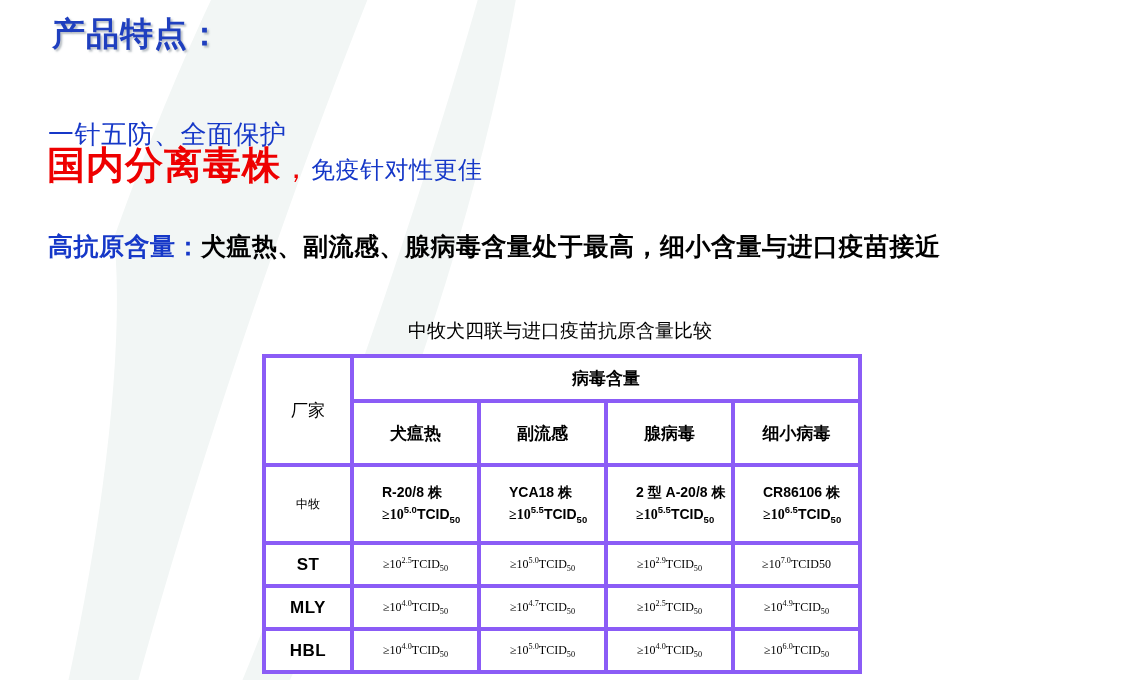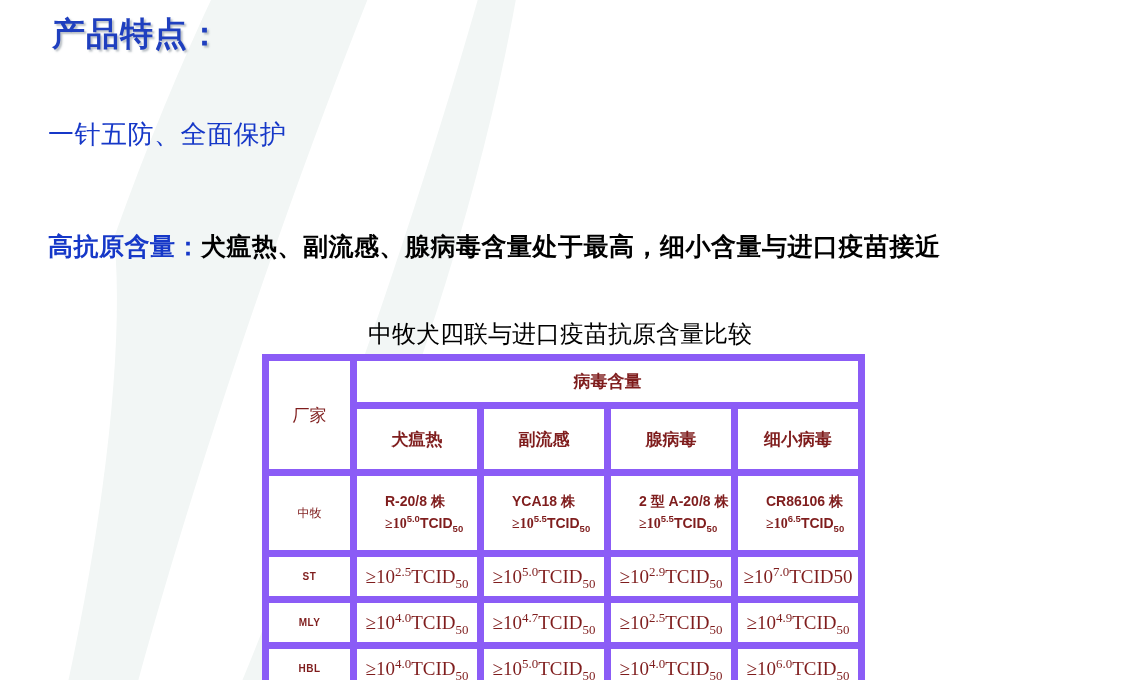--- a/index.html
+++ b/index.html
@@ -130,42 +130,42 @@
     margin-top: 21px;
   }
 
   
   .table-title {
     position: absolute;
     left: 262px;
     top: 318px;
     width: 596px;
     text-align: center;
-    font-size: 24px;
+    font-size: 19px;
     color: #000000;
     font-family: "Liberation Serif", "DejaVu Serif", serif;
     white-space: nowrap;
   }
 
   table.antigen {
     position: absolute;
     left: 262px;
     top: 354px;
     width: 596px;
     border-collapse: collapse;
     table-layout: fixed;
     background: #ffffff;
   }
   table.antigen th,
   table.antigen td {
-    border: 7px solid #8b5cf6;
+    border: 4px solid #8b5cf6;
     text-align: center;
     vertical-align: middle;
     padding: 0;
-    color: #7f1d1d;
+    color: #000000;
   }
   col.c-maker { width: 88px; }
   col.c-virus { width: 127px; }
 
   .th-maker {
     font-size: 17px;
     font-weight: normal;
     font-family: "Liberation Serif", "DejaVu Serif", serif;
   }
   .th-group {
@@ -197,26 +197,26 @@
     font-weight: bold;
     font-size: 14px;
     line-height: 1.55;
     margin-left: 20px;
   }
 
   .row-plain td { height: 39px; }
   .row-plain .maker-cell {
     font-family: "Liberation Sans", "DejaVu Sans", sans-serif;
     font-weight: bold;
-    font-size: 10px;
+    font-size: 17px;
     letter-spacing: 0.5px;
   }
   .row-plain .val-cell {
     font-family: "Liberation Serif", "DejaVu Serif", serif;
-    font-size: 19px;
+    font-size: 12px;
   }
 
   .strain-line { display: block; white-space: nowrap; }
   .titer-line  { display: block; white-space: nowrap; }
 
   sup { font-size: 0.68em; vertical-align: super; line-height: 0; }
   sub { font-size: 0.68em; vertical-align: sub; line-height: 0; }
   .ge { font-family: "Liberation Serif", "DejaVu Serif", serif; }
 </style>
 </head>
@@ -229,20 +229,23 @@
   <div class="swoosh swoosh-d"></div>
   <div class="swoosh swoosh-e"></div>
 </div>
 
 <div id="content">
 
   <div class="headline">产品特点：</div>
 
   <div class="line-two">一针五防、全面保护</div>
 
+  <div class="line-three">
+    <span class="big-red">国内分离毒株</span><span class="red-comma">，</span><span class="blue-tail">免疫针对性更佳</span>
+  </div>
 
   <div class="line-four">
     <span class="blue-label">高抗原含量：</span><span class="black-body">犬瘟热、副流感、腺病毒含量处于最高，细小含量与进口疫苗接近</span>
   </div>
 
   <div class="table-title">中牧犬四联与进口疫苗抗原含量比较</div>
 
   <table class="antigen">
     <colgroup>
       <col class="c-maker">

